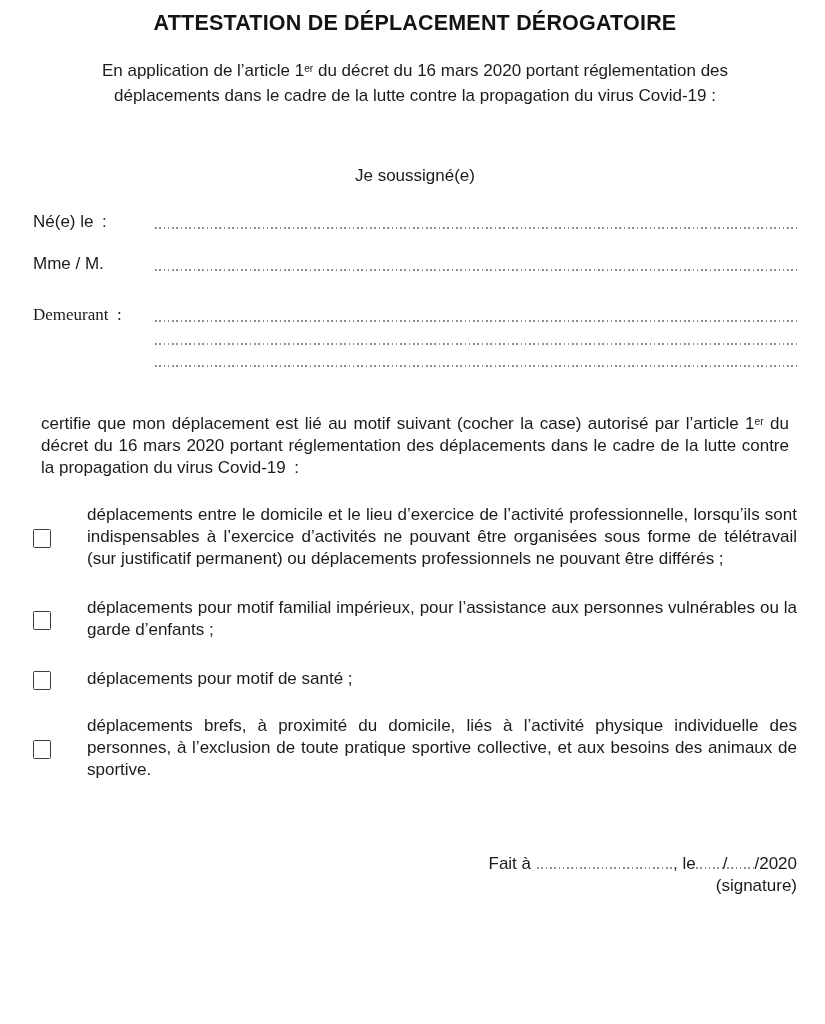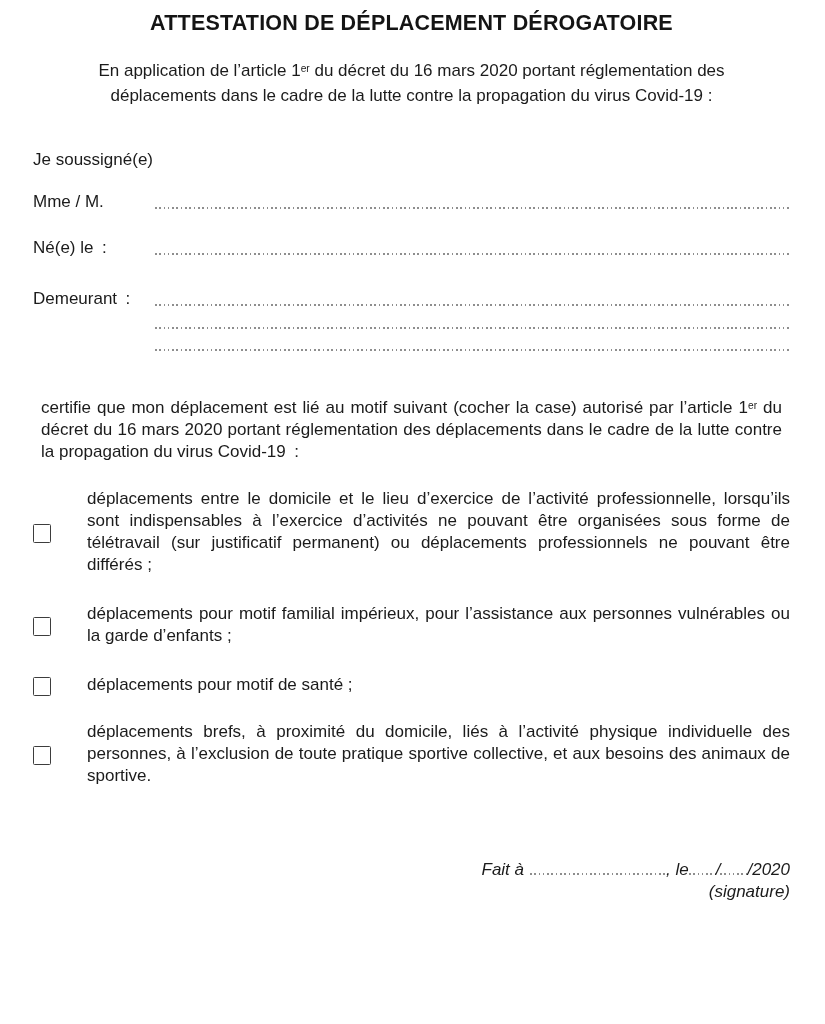--- a/index.html
+++ b/index.html
@@ -6,39 +6,39 @@
   body {
     width: 825px; height: 1024px;
     font-family: "Liberation Sans", sans-serif;
     color: #1b1b1b;
     font-size: 17px;
     overflow: hidden;
   }
   .page {
     box-sizing: border-box;
     width: 825px; height: 1024px;
-    padding: 0 35px 0 33px;
+    padding: 0 28px 0 33px;
   }
   .title {
     margin: 0; padding-top: 10px;
     font-size: 21.5px; line-height: 26px;
     font-weight: 700; text-align: center;
     color: #141414; letter-spacing: 0.2px;
   }
   .subtitle {
     width: 694px; margin: 22px auto 0;
     text-align: center; line-height: 25px;
   }
   sup.ord { font-size: 0.6em; vertical-align: 0.38em; line-height: 0; }
-  .intro { margin: 41px 0 0; line-height: 22px; }
+  .intro { margin: 57px 0 0; line-height: 22px; text-align: center; }
 
   .field-row { display: flex; align-items: flex-end; }
   .row-name  { margin-top: 20px; min-height: 22px; }
   .row-birth { margin-top: 24px; min-height: 22px; }
-  .row-addr  { margin-top: 29px; align-items: flex-start; }
+  .row-addr  { margin-top: 29px; align-items: flex-start; font-family: Liberation Serif, serif; }
   .field-label { flex: 0 0 122px; width: 122px; line-height: 22px; }
   .dotline {
     flex: 1 1 auto; height: 2px; margin-bottom: 4px;
     background-image: repeating-linear-gradient(to right, #8e8e8e 0 1.6px, transparent 1.6px 4.3px);
   }
   .addr-lines { flex: 1 1 auto; }
   .addr-line { display: flex; align-items: flex-end; height: 22.5px; }
   .addr-line:first-child { height: 18px; }
   .addr-line .dotline { margin-bottom: 0; }
 
@@ -47,48 +47,48 @@
   .reason { display: flex; align-items: center; margin-top: 27px; }
   .reason:nth-child(1) { margin-top: 25px; }
   .reason:nth-child(4), .reason:nth-child(5) { margin-top: 25px; }
   .checkbox {
     flex: 0 0 auto; width: 16px; height: 17px;
     border: 1.6px solid #3d3d3d; border-radius: 1.5px;
     background: #ffffff; margin: 2px 36px 0 0;
   }
   .reason-text { flex: 1 1 auto; margin: 0; text-align: justify; line-height: 22px; }
 
-  .footer { margin-top: 72px; text-align: right; line-height: 22px; font-style: italic; }
+  .footer { margin-top: 72px; text-align: right; line-height: 22px; }
   .fait-line { white-space: nowrap; }
   .dotfill {
     display: inline-block; height: 2px;
     background-image: repeating-linear-gradient(to right, #8e8e8e 0 1.6px, transparent 1.6px 4.3px);
   }
   .dotfill.place { width: 136px; margin-left: 6px; }
   .dotfill.datepart { width: 27px; }
   .signature { }
 </style>
 </head>
 <body>
 
 <div class="page">
 
   <h1 class="title">ATTESTATION DE DÉPLACEMENT DÉROGATOIRE</h1>
 
   <p class="subtitle"><span>En application de l’article 1</span><sup class="ord">er</sup><span> du décret du 16 mars 2020 portant réglementation des déplacements dans le cadre de la lutte contre la propagation du virus Covid-19 :</span></p>
 
   <p class="intro">Je soussigné(e)</p>
 
-  <div class="field-row row-name">
-    <span class="field-label">Mme / M.</span>
+  <div class="field-row row-birth">
+    <span class="field-label">Né(e) le :</span>
     <span class="dotline"></span>
   </div>
 
-  <div class="field-row row-birth">
-    <span class="field-label">Né(e) le :</span>
+  <div class="field-row row-name">
+    <span class="field-label">Mme / M.</span>
     <span class="dotline"></span>
   </div>
 
   <div class="field-row row-addr">
     <span class="field-label">Demeurant :</span>
     <div class="addr-lines">
       <div class="addr-line">
           <span class="dotline"></span>
         </div>
       <div class="addr-line">

